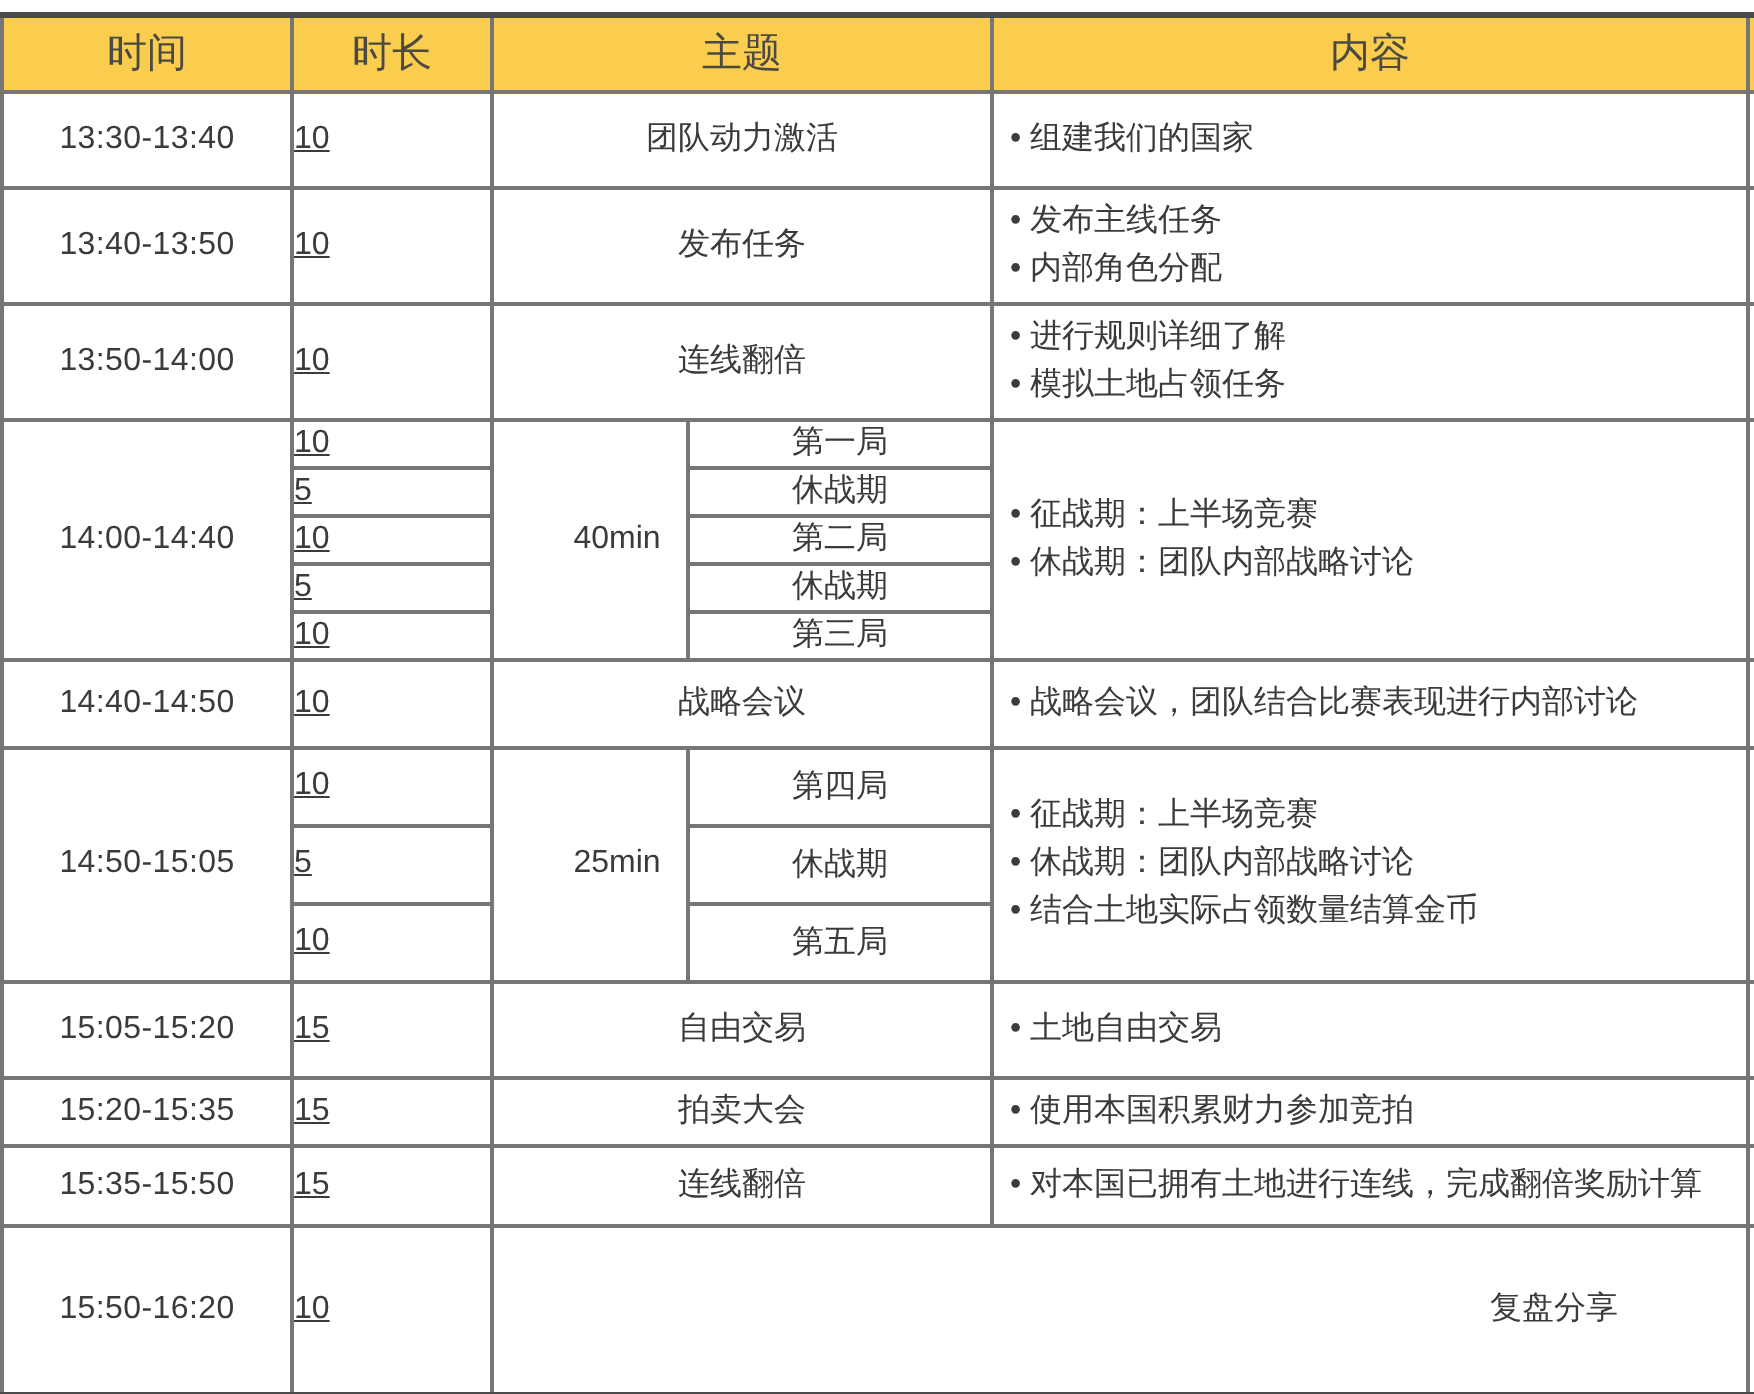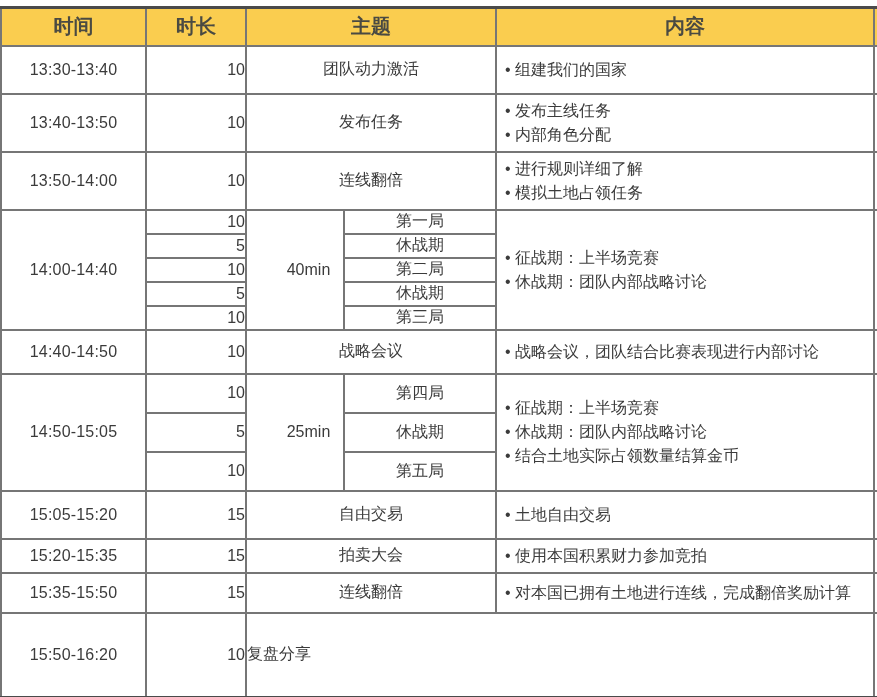--- a/index.html
+++ b/index.html
@@ -22,31 +22,30 @@
     padding:0;
     overflow:hidden;
     vertical-align:middle;
     font-weight:normal;
   }
   th{
     background:#FACD4F;
     font-size:20px;
     color:#4a4a42;
     text-align:center;
-    font-weight:bold;
   }
   td{font-size:16px;}
   .c-time{text-align:center;letter-spacing:0.2px;}
-  .c-num{text-align:right;}
+  .c-num{text-align:left;text-decoration:underline;}
   .c-topic{text-align:center;}
   .c-sub{text-align:center;}
   .c-mid{text-align:center;padding-left:27px;}
   .c-content{text-align:left;padding:4px 0 4px 8px;}
   .bullet{line-height:24px;white-space:nowrap;}
-  .c-review{padding-right:64px;}
+  .c-review{text-align:right;padding-right:64px;}
   .cut{border-right:none;background:#ffffff;}
   th.cut{background:#FACD4F;}
 </style>
 </head>
 <body>
 
 <div class="page">
 <table class="schedule">
   <colgroup>
     <col style="width:145px">

